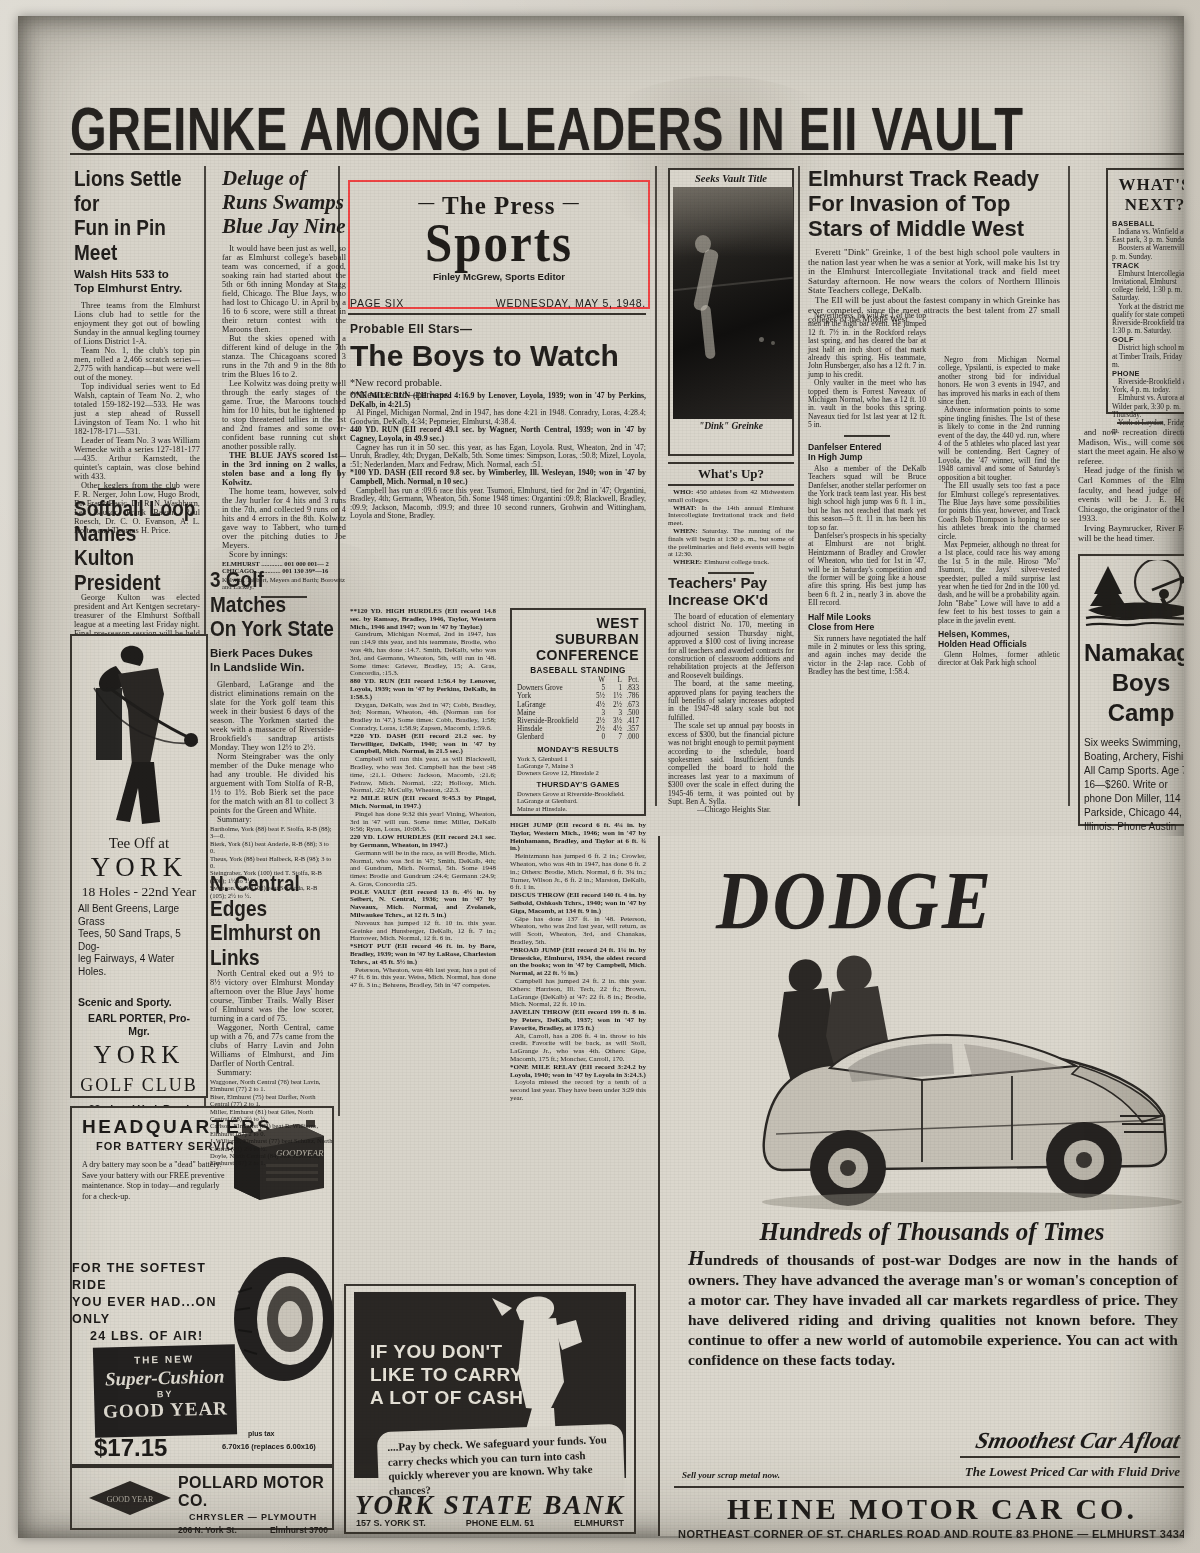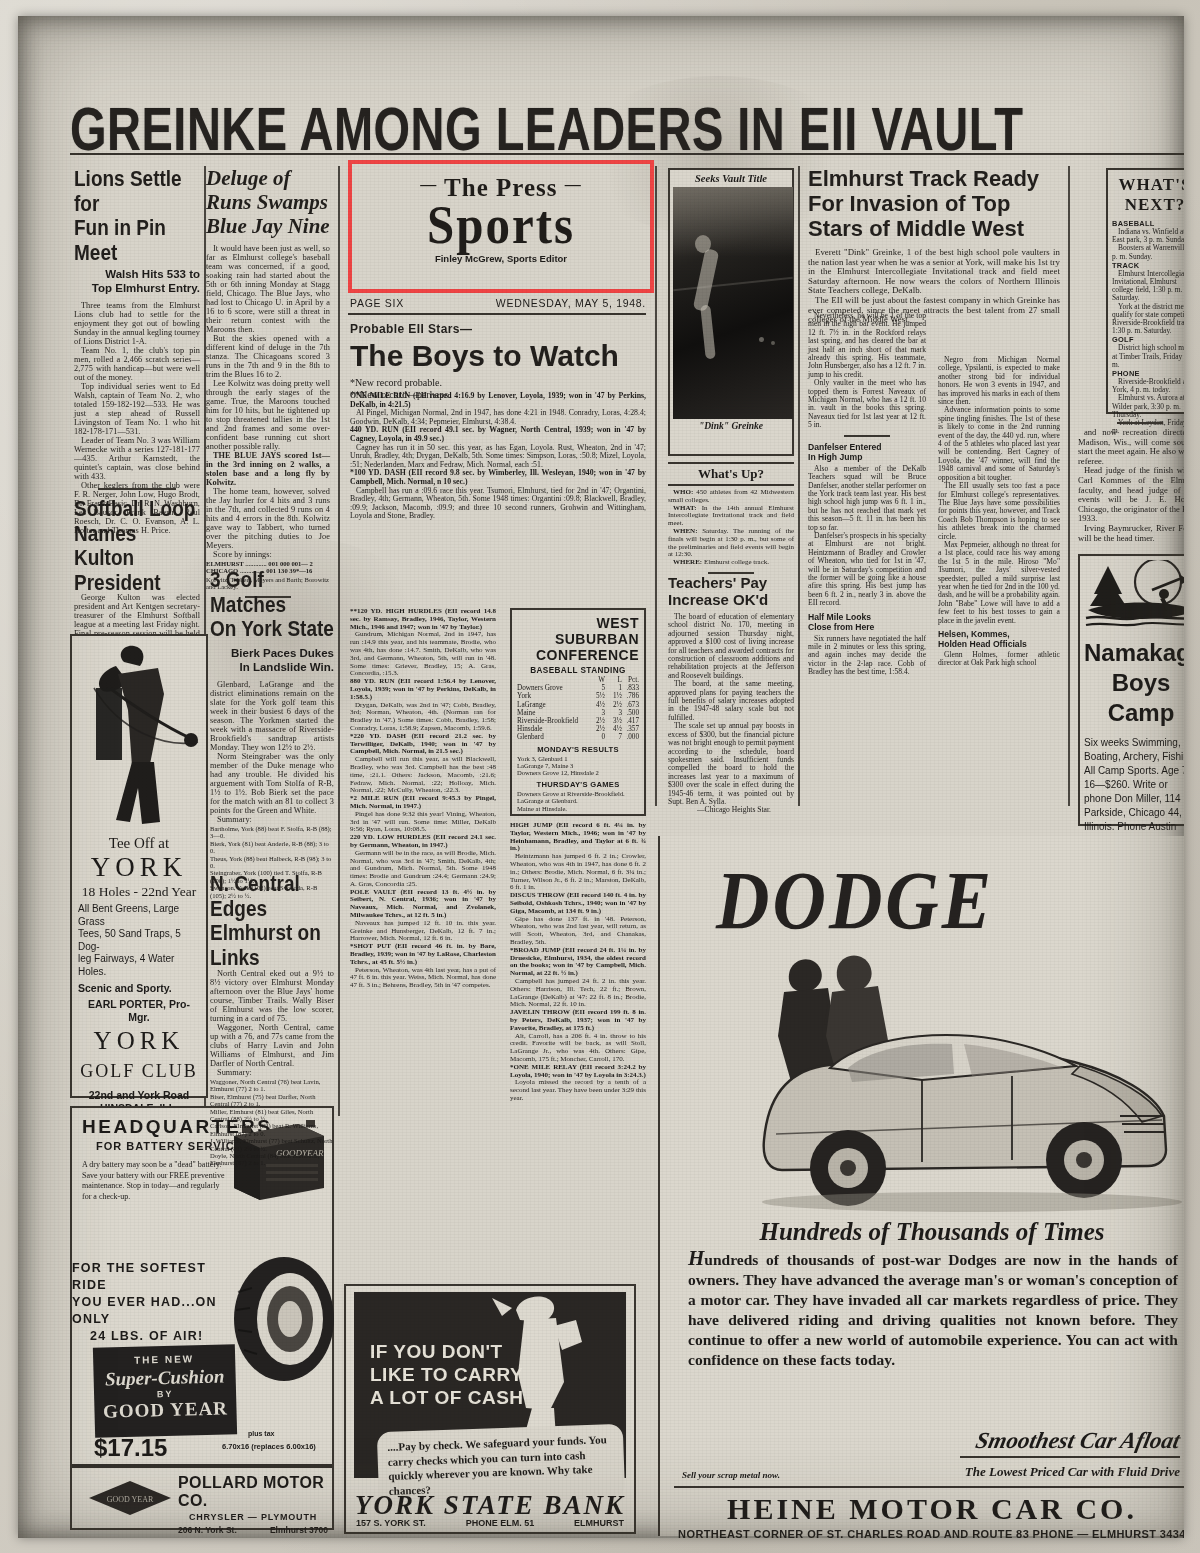--- a/index.html
+++ b/index.html
@@ -49,27 +49,27 @@
     color:#26231f;letter-spacing:.05px;
     -webkit-hyphens:auto;hyphens:auto;
   }
   .body p{margin:0 0 0 0;text-indent:7px;}
   .blurb{font-size:7.6px;line-height:8.4px;text-align:justify;}
   .blurb p{margin:0;text-indent:6px;}
 
   .hd-sans{font-family:"Liberation Sans",sans-serif;font-weight:700;color:#221f1c;}
   .hd1{font-size:19px;line-height:21px;transform:scaleY(1.18);transform-origin:left top;}
   .hd2{font-size:15px;line-height:17px;}
-  .sub-b{font-family:"Liberation Sans",sans-serif;font-weight:700;font-size:11.5px;line-height:13.5px;text-align:right;}
+  .sub-b{font-family:"Liberation Sans",sans-serif;font-weight:700;font-size:11.5px;line-height:13.5px;text-align:left;}
   .ital-hd{font-family:"Liberation Serif",serif;font-style:italic;font-weight:700;font-size:21px;line-height:24px;color:#221f1c;}
   .center{text-align:center;}
   .small-caps-hd{font-family:"Liberation Serif",serif;font-weight:700;font-size:13px;text-align:center;}
 
   
-  #press-box{position:absolute;left:330px;top:144px;width:298px;height:125px;border:4px solid #ef4444;}
+  #press-box{position:absolute;left:330px;top:164px;width:298px;height:125px;border:2px solid #ef4444;}
   #press-box .gothic{font-family:"Liberation Serif",serif;font-weight:700;text-align:center;color:#201d1a;}
   .press-word{font-size:25px;line-height:27px;letter-spacing:1px;margin-top:7px;
      transform:scaleY(1.05);}
   .sports-word{font-size:49px;line-height:52px;letter-spacing:2px;margin-top:-2px;
      transform:scaleY(1.12);}
   .editor-line{font-family:"Liberation Sans",sans-serif;font-weight:700;font-size:9.5px;text-align:center;margin-top:2px;}
   .dateline{position:absolute;left:332px;top:281px;width:296px;
     font-family:"Liberation Sans",sans-serif;font-size:10.5px;letter-spacing:.7px;
     display:flex;justify-content:space-between;}
 
@@ -205,21 +205,21 @@
     </svg>
     <div style="padding:4px 6px 0;">
       <div class="york-sm" style="font-size:15px;">Tee Off at</div>
       <div class="york-name">YORK</div>
       <div class="york-sm" style="font-size:13.5px;margin-top:1px;">18 Holes - 22nd Year</div>
       <div class="york-txt" style="margin-top:3px;text-align:left;">
         <span>All Bent Greens, Large Grass</span><br>
         <span>Tees, 50 Sand Traps, 5 Dog-</span><br>
         <span>leg Fairways, 4 Water Holes.</span>
       </div>
-      <div class="york-bold" style="margin-top:4px;text-align:left;">Scenic and Sporty.</div>
+      <div class="york-bold" style="margin-top:18px;text-align:left;">Scenic and Sporty.</div>
       <div class="york-bold" style="margin-top:3px;">EARL PORTER, Pro-Mgr.</div>
       <div class="york-name" style="font-size:25px;margin-top:2px;">YORK</div>
       <div class="york-name" style="font-size:18px;letter-spacing:2px;">GOLF   CLUB</div>
       <div class="york-bold" style="margin-top:3px;">22nd and York Road</div>
       <div class="york-bold">HINSDALE, ILL.</div>
       <div class="york-bold" style="margin-top:2px;">Phone Hinsdale 1400</div>
     </div>
   </div>
 
   <div class="ad adframe" style="left:52px;top:1090px;width:260px;height:420px;background:#dcd8ce;">
@@ -284,21 +284,21 @@
         <div style="font-family:'Liberation Sans',sans-serif;font-weight:700;font-size:16px;letter-spacing:.4px;">POLLARD MOTOR CO.</div>
         <div style="font-family:'Liberation Sans',sans-serif;font-weight:700;font-size:9px;letter-spacing:.8px;text-align:center;margin-top:2px;">CHRYSLER — PLYMOUTH</div>
         <div style="display:flex;justify-content:space-between;font-family:'Liberation Sans',sans-serif;font-weight:700;font-size:8.5px;margin-top:3px;">
           <span>206 N. York St.</span>
           <span>Elmhurst 3700</span>
         </div>
       </div>
     </div>
   </div>
 
-  <div class="col" style="left:188px;top:150px;width:124px;">
+  <div class="col" style="left:204px;top:150px;width:124px;">
     <div class="ital-hd">Deluge of</div>
     <div class="ital-hd">Runs Swamps</div>
     <div class="ital-hd">Blue Jay Nine</div>
     <div class="body" style="margin-top:6px;">
       <p>It would have been just as well, so far as Elmhurst college's baseball team was concerned, if a good, soaking rain had started about the 5th or 6th inning Monday at Stagg field, Chicago. The Blue Jays, who had lost to Chicago U. in April by a 16 to 6 score, were still a threat in their return contest with the Maroons then.</p>
       <p>But the skies opened with a different kind of deluge in the 7th stanza. The Chicagoans scored 3 runs in the 7th and 9 in the 8th to trim the Blues 16 to 2.</p>
       <p>Lee Kolwitz was doing pretty well through the early stages of the game. True, the Maroons touched him for 10 hits, but he tightened up to stop threatened tallies in the 1st and 2nd frames and some over-confident base running cut short another possible rally.</p>
       <p style="font-weight:700;">THE BLUE JAYS scored 1st— in the 3rd inning on 2 walks, a stolen base and a long fly by Kolwitz.</p>
       <p>The home team, however, solved the Jay hurler for 4 hits and 3 runs in the 7th, and collected 9 runs on 4 hits and 4 errors in the 8th. Kolwitz gave way to Tabbert, who turned over the pitching duties to Joe Meyers.</p>
       <p>Score by innings:</p>

